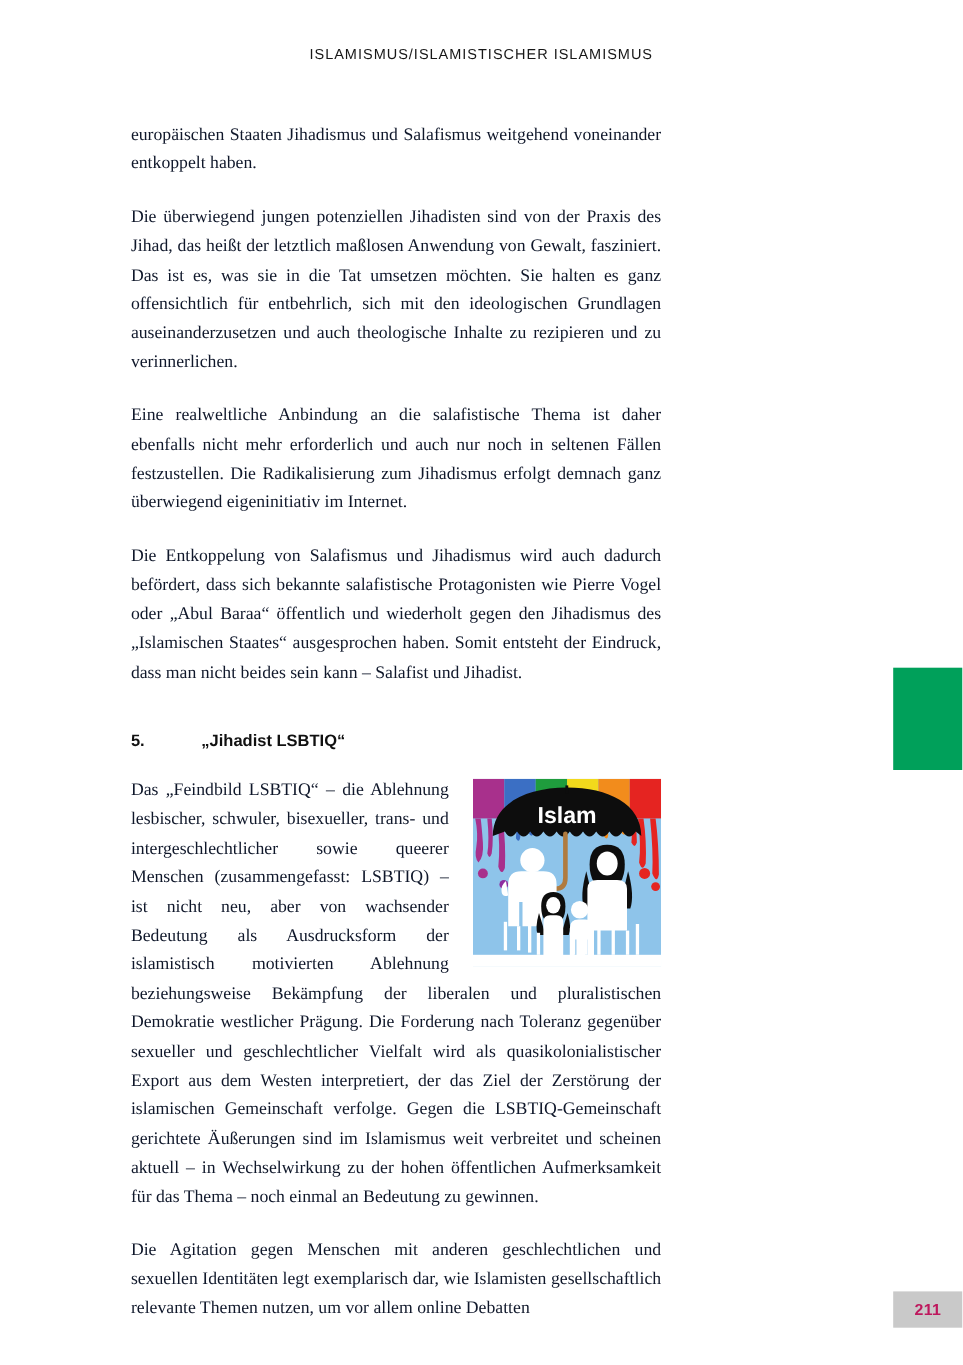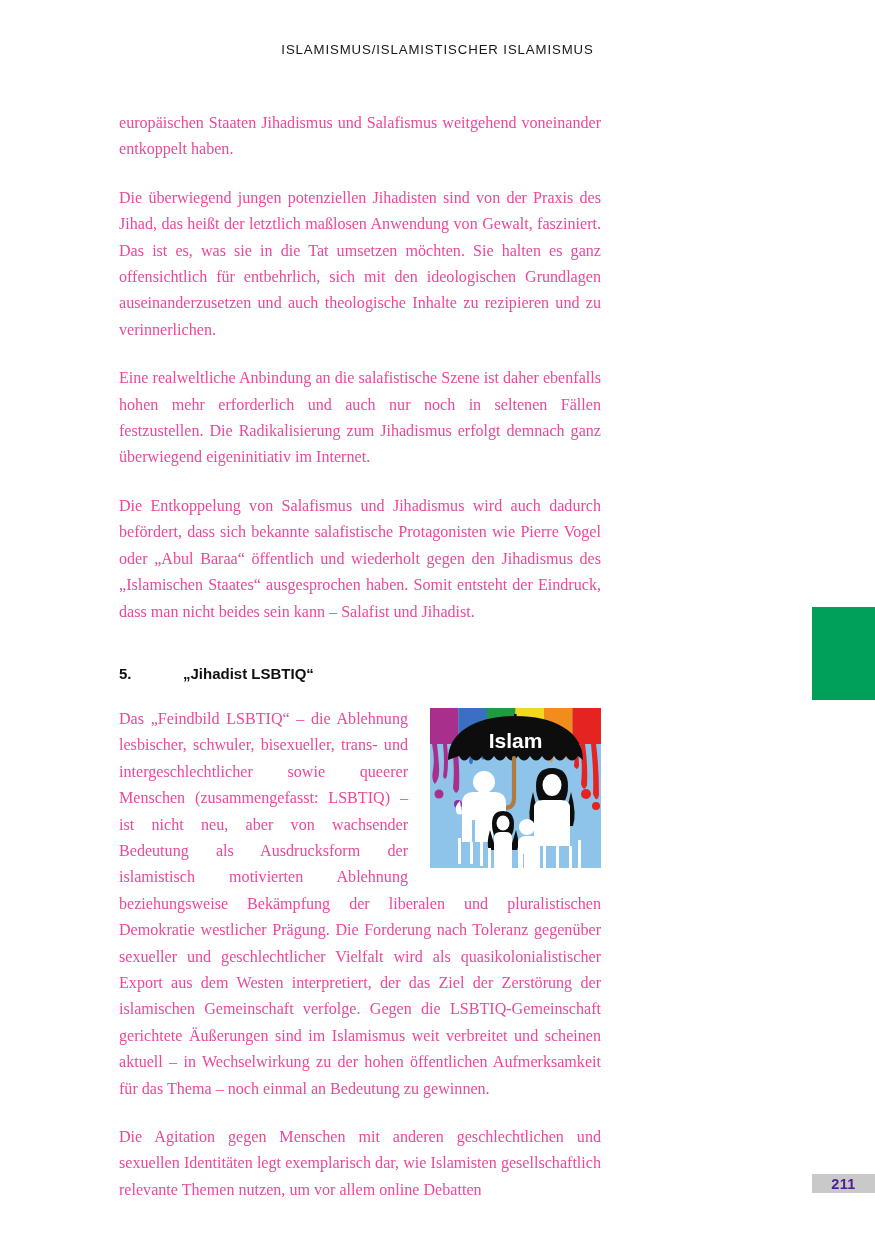--- a/index.html
+++ b/index.html
@@ -37,21 +37,21 @@
     top: 110px;
     width: 482px;
   }
   p.body-par {
     margin: 0 0 22px 0;
     font-size: 16.1px;
     line-height: 26.4px;
     text-align: justify;
     text-justify: inter-word;
     hyphens: manual;
-    color: #ec4899;
+    color: #0f172a;
   }
   p.body-par:last-child { margin-bottom: 16px; }
 
   
   .float-figure {
     float: right;
     width: 171px;
     height: 171px;
     margin: 2px 0 10px 22px;
     shape-outside: margin-box;
@@ -80,48 +80,48 @@
     width: 63px;
     height: 93px;
   }
 
   
   .page-number-box {
     position: absolute;
     left: 812px;
     top: 1174px;
     width: 63px;
-    height: 19px;
+    height: 33px;
     display: flex;
     align-items: center;
     justify-content: center;
     font-family: "Liberation Sans", "DejaVu Sans", sans-serif;
     font-weight: bold;
     font-size: 14.5px;
-    color: #4c1d95;
+    color: #be185d;
     letter-spacing: .3px;
   }
 
   
   .illustration {
     width: 171px;
     height: 171px;
     display: block;
   }
 </style>
 </head>
 <body>
 
 <div class="running-head">ISLAMISMUS/ISLAMISTISCHER ISLAMISMUS</div>
 
 <div class="text-column">
 
   <p class="body-par">europäischen Staaten Jihadismus und Salafismus weitgehend von­einander entkoppelt haben.</p>
   <p class="body-par">Die überwiegend jungen potenziellen Jihadisten sind von der Pra­xis des Jihad, das heißt der letztlich maßlosen Anwendung von Ge­walt, fasziniert. Das ist es, was sie in die Tat umsetzen möchten. Sie halten es ganz offensichtlich für entbehrlich, sich mit den ideolo­gischen Grundlagen auseinanderzusetzen und auch theologische Inhalte zu rezipieren und zu verinnerlichen.</p>
-  <p class="body-par">Eine realweltliche Anbindung an die salafistische Szene ist daher ebenfalls hohen mehr erforderlich und auch nur noch in seltenen Fällen festzustellen. Die Radikalisierung zum Jihadismus erfolgt demnach ganz überwiegend eigeninitiativ im Internet.</p>
+  <p class="body-par">Eine realweltliche Anbindung an die salafistische Thema ist daher ebenfalls nicht mehr erforderlich und auch nur noch in seltenen Fällen festzustellen. Die Radikalisierung zum Jihadismus erfolgt demnach ganz überwiegend eigeninitiativ im Internet.</p>
   <p class="body-par">Die Entkoppelung von Salafismus und Jihadismus wird auch da­durch befördert, dass sich bekannte salafistische Protagonisten wie Pierre Vogel oder „Abul Baraa“ öffentlich und wiederholt gegen den Jihadismus des „Islamischen Staates“ ausgesprochen haben. Somit entsteht der Eindruck, dass man nicht beides sein kann – Salafist und Jihadist.</p>
 
   <h2 class="section-heading">
     <span class="sec-num">5.</span>
     <span class="sec-title">„Jihadist LSBTIQ“</span>
   </h2>
 
   <figure class="float-figure">
     <svg class="illustration" viewBox="0 0 171 171" xmlns="http://www.w3.org/2000/svg">
       <defs>

